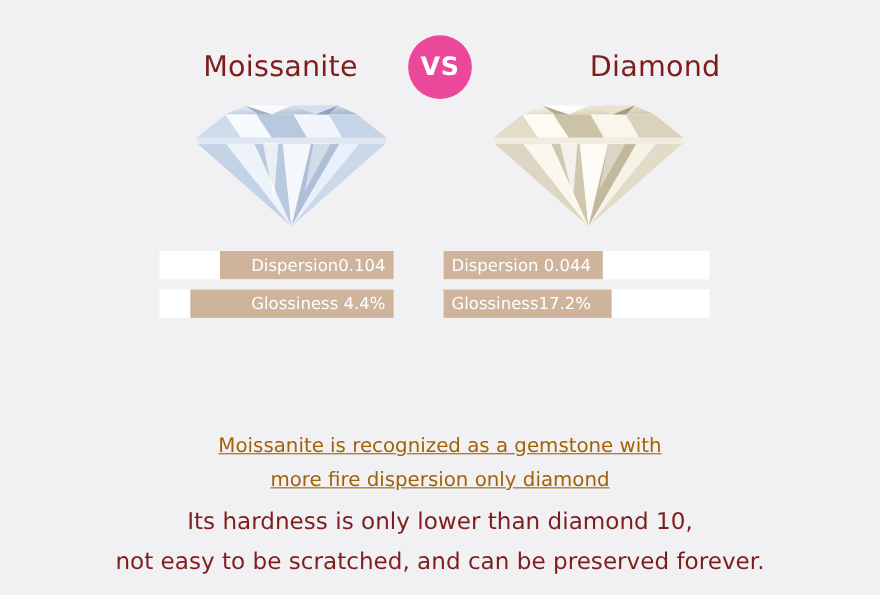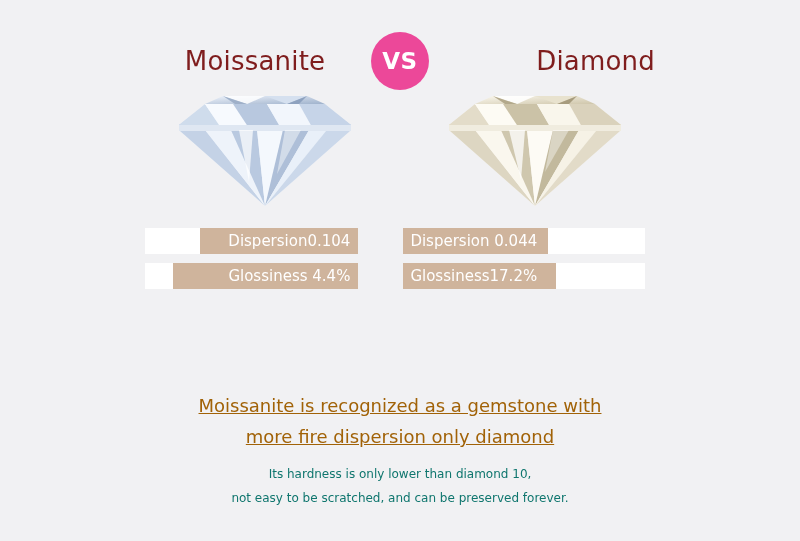--- a/index.html
+++ b/index.html
@@ -131,22 +131,22 @@
     text-align: center;
   }
   .headline {
     font-size: 18px;
     color: #a16207;
     line-height: 31px;
     font-family: "DejaVu Sans", sans-serif;
     text-decoration: underline;
   }
   .subline {
-    font-size: 12px;
-    color: #0f766e;
+    font-size: 21px;
+    color: #7f1d1d;
     line-height: 24px;
     margin-top: 10px;
     font-family: "DejaVu Sans", sans-serif;
   }
 </style>
 </head>
 <body>
 
 <div id="infographic">
 
@@ -271,16 +271,16 @@
     <div class="bar-row">
     </div>
 
 
   </div>
 
   <div class="footer">
     <div class="headline">Moissanite is recognized as a gemstone with</div>
     <div class="headline">more fire dispersion only diamond</div>
     <div class="subline">Its hardness is only lower than diamond 10,</div>
-    <div class="subline" style="margin-top:0">not easy to be scratched, and can be preserved forever.</div>
+    <div class="subline" style="margin-top:12px">not easy to be scratched, and can be preserved forever.</div>
   </div>
 
 </div>
 
 </body></html>

